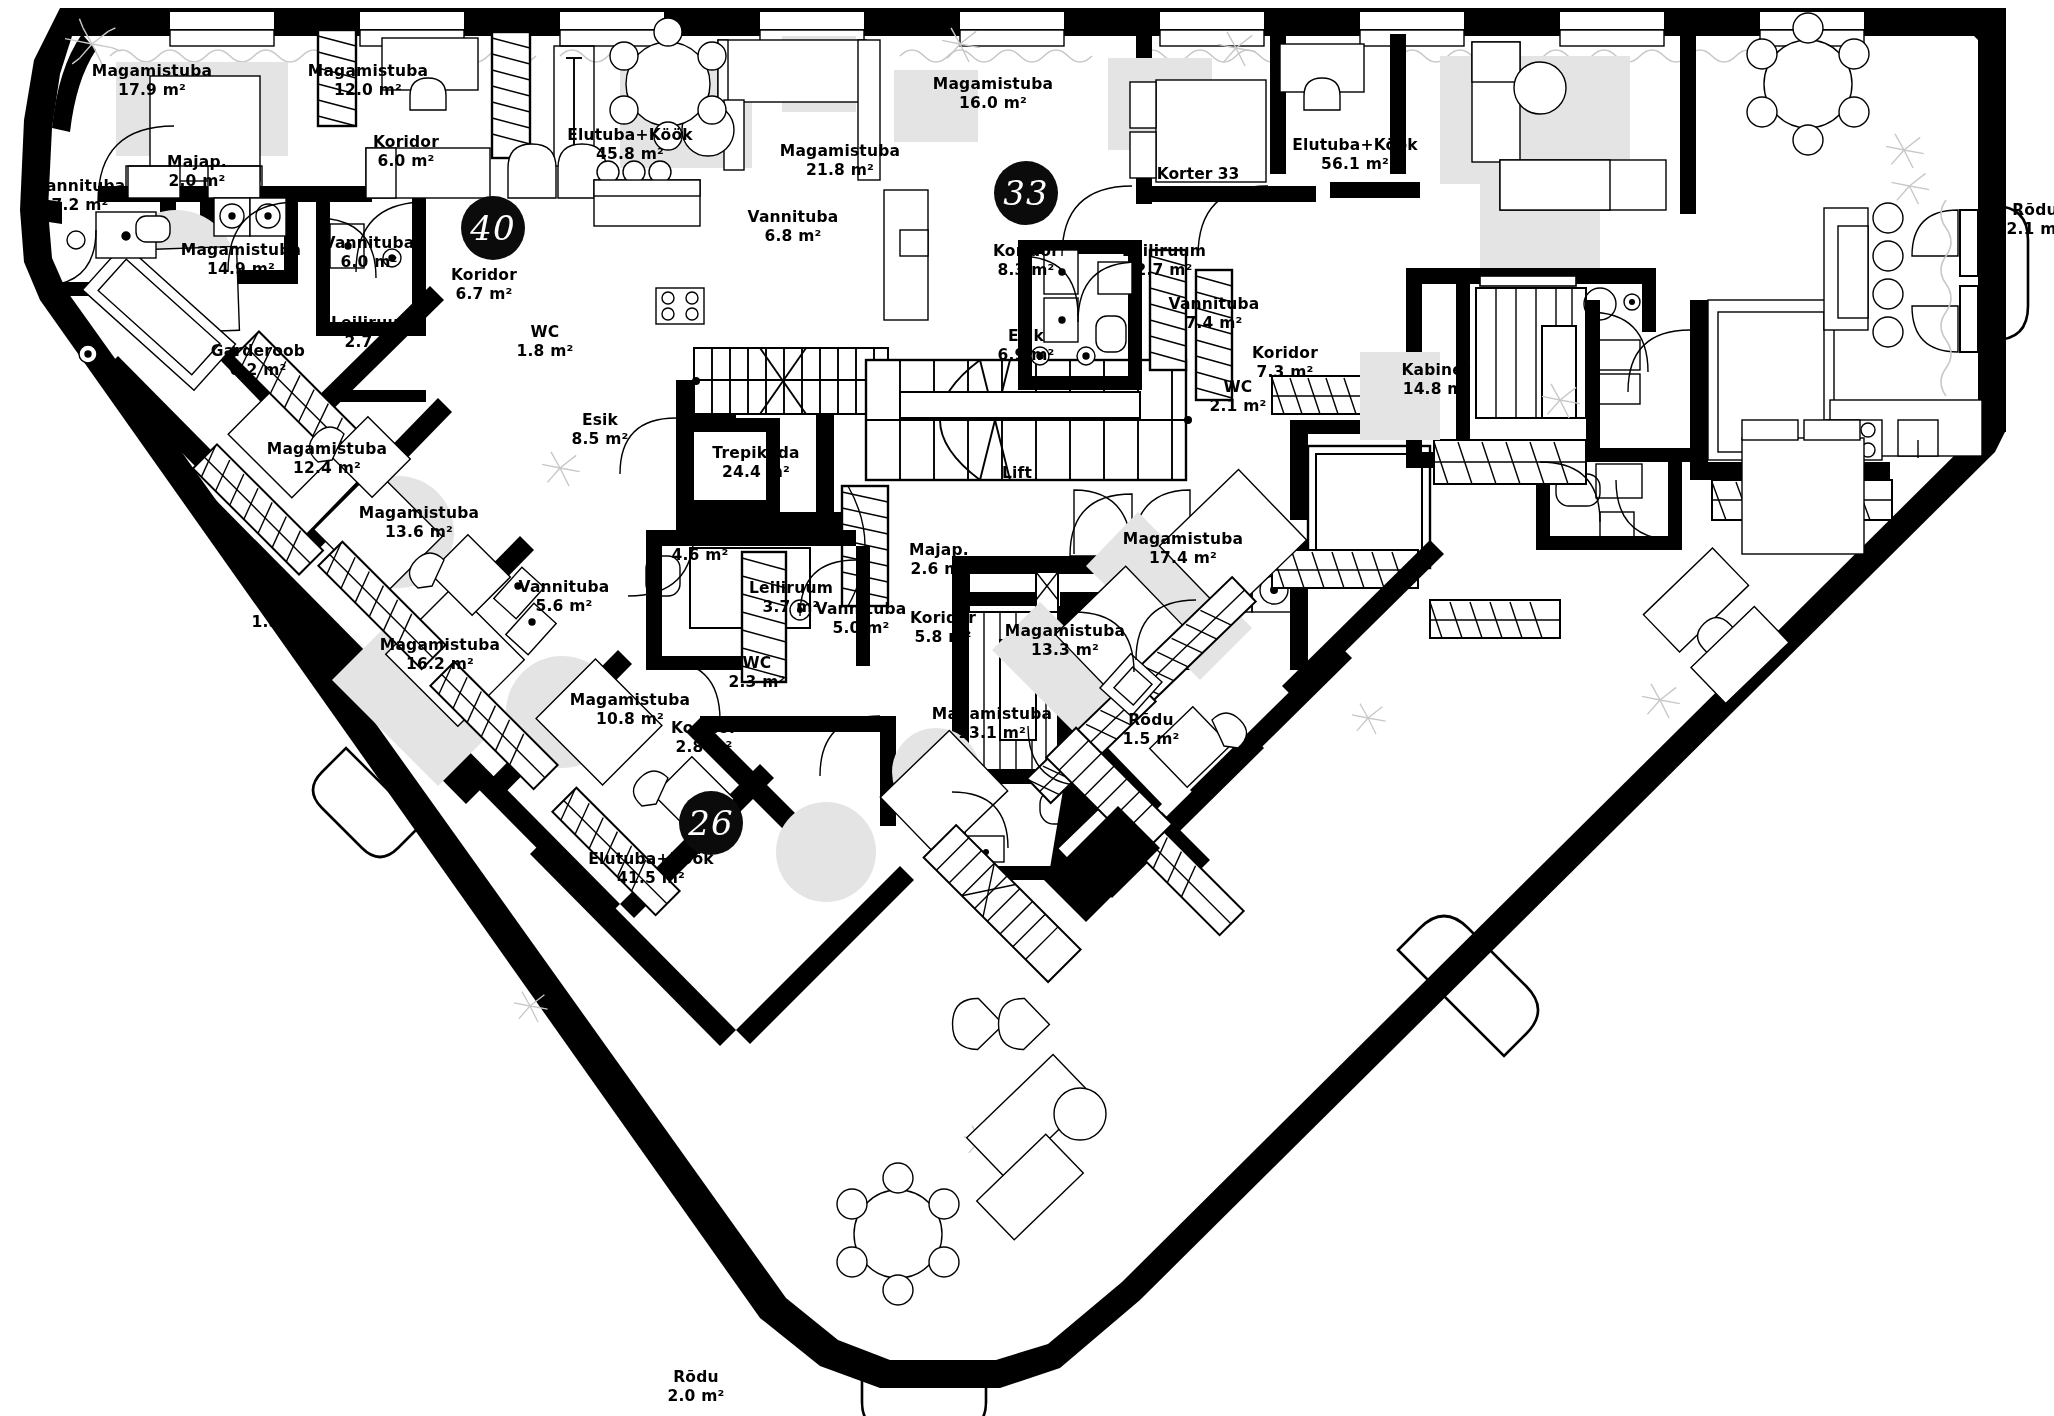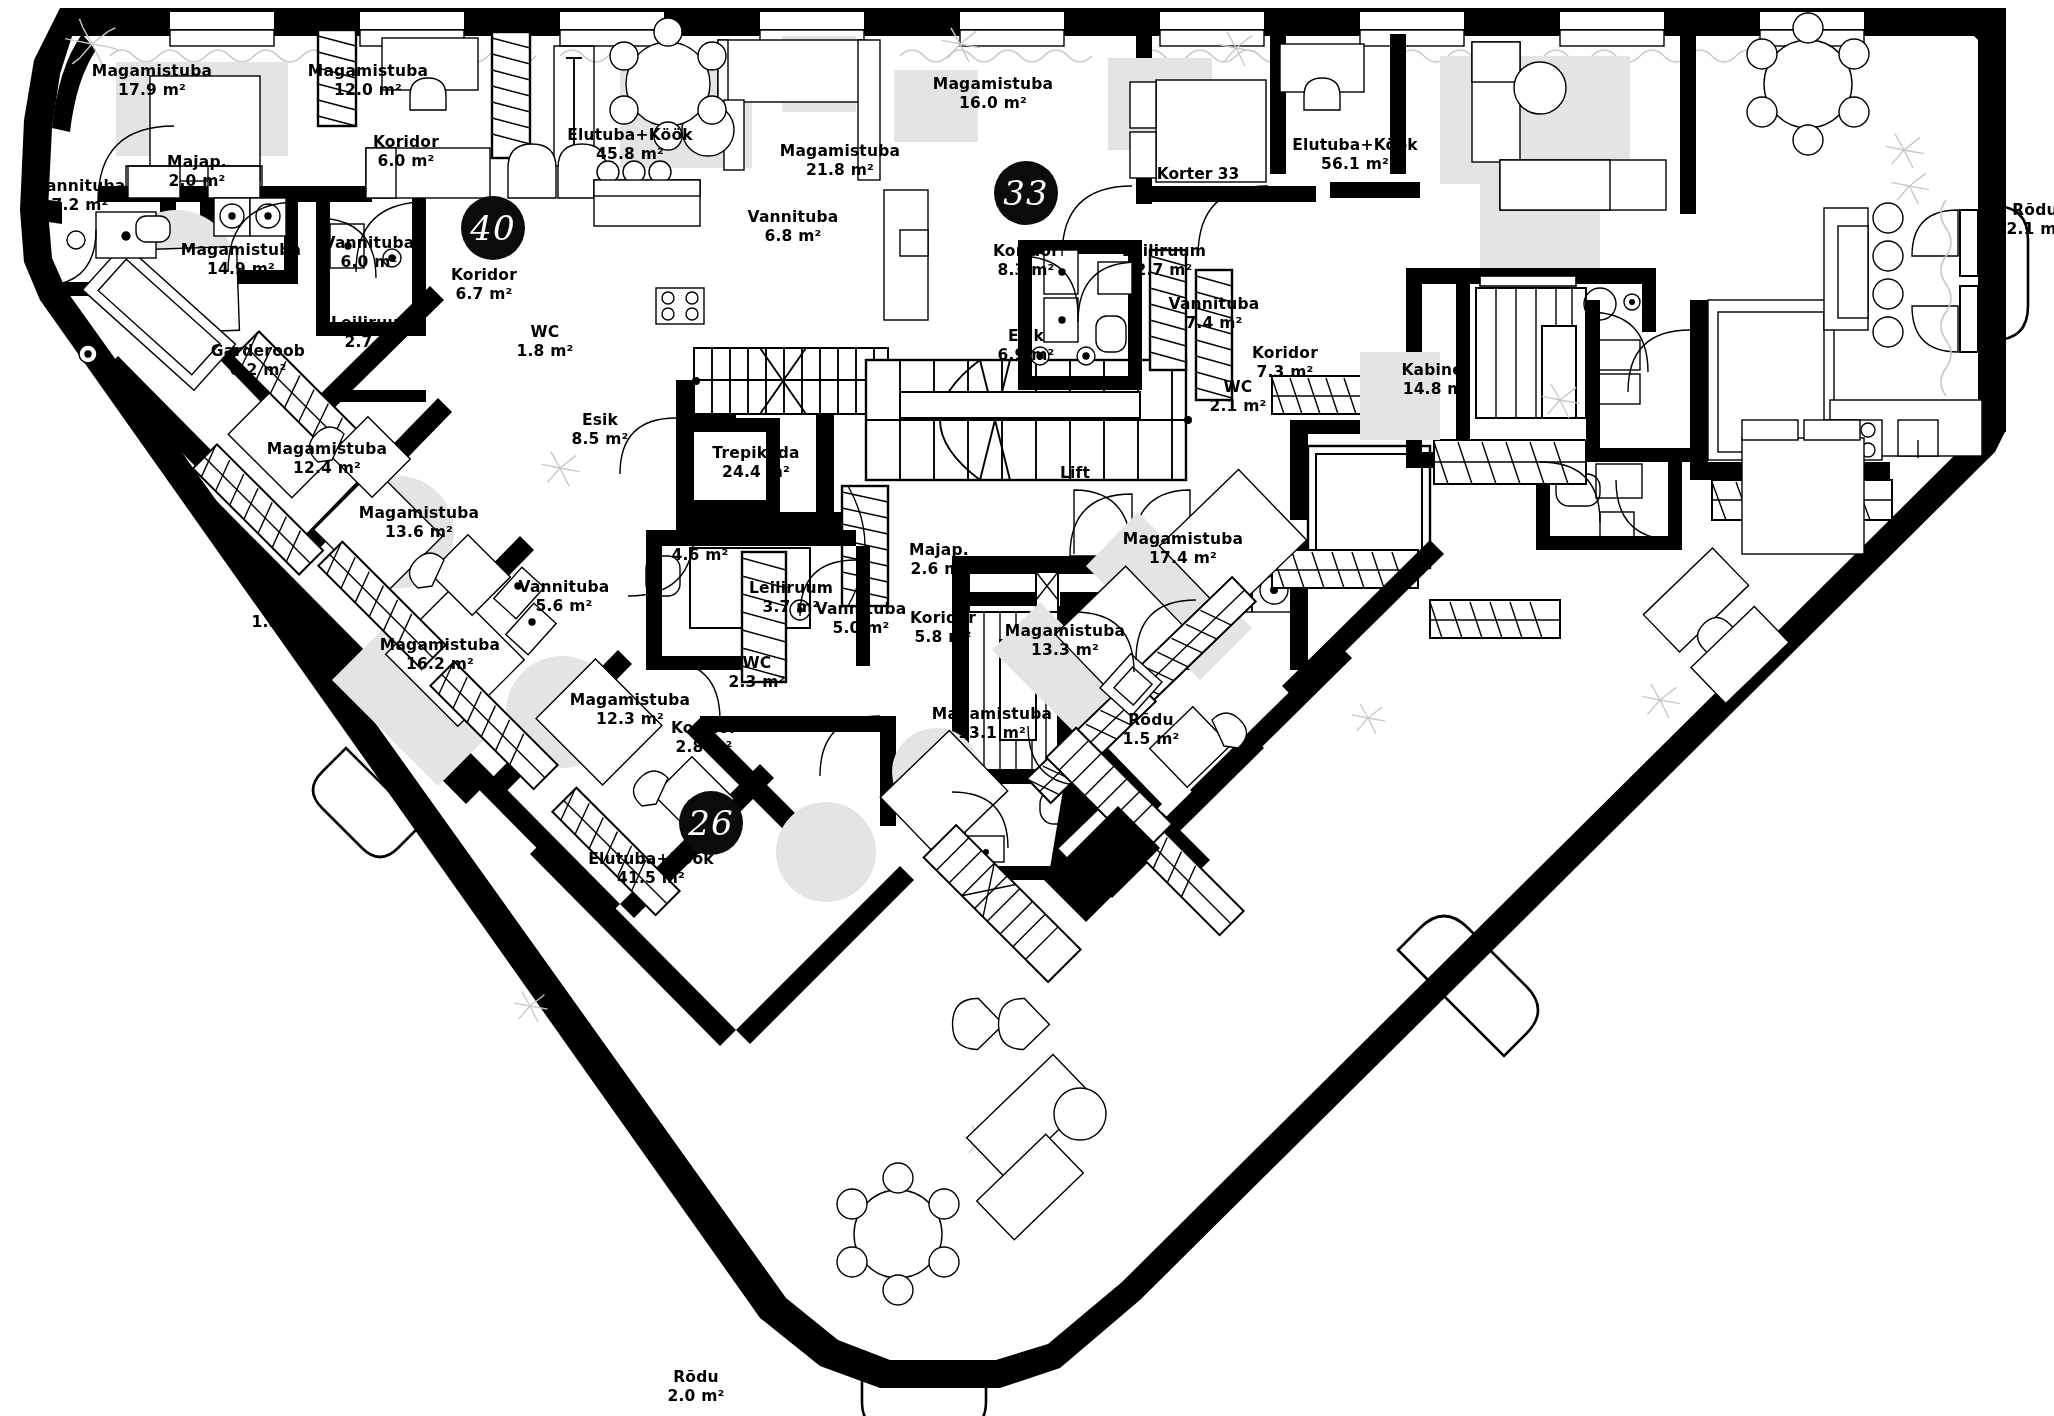--- a/index.html
+++ b/index.html
@@ -993,21 +993,21 @@
       <div class="lbl" style="left: 440px; top: 655px;">
         <span class="nm">Magamistuba</span>
         <span class="ar">16.2 m²</span>
       </div>
       <div class="lbl" style="left: 564px; top: 597px;">
         <span class="nm">Vannituba</span>
         <span class="ar">5.6 m²</span>
       </div>
       <div class="lbl" style="left: 630px; top: 710px;">
         <span class="nm">Magamistuba</span>
-        <span class="ar">12.3 m²</span>
+        <span class="ar">10.8 m²</span>
       </div>
       <div class="lbl" style="left: 704px; top: 738px;">
         <span class="nm">Koridor</span>
         <span class="ar">2.8 m²</span>
       </div>
       <div class="lbl" style="left: 651px; top: 869px;">
         <span class="nm">Elutuba+Köök</span>
         <span class="ar">41.5 m²</span>
       </div>
       <div class="lbl" style="left: 696px; top: 1387px;">
@@ -1099,21 +1099,21 @@
         <span class="ar">14.8 m²</span>
       </div>
       <div class="lbl" style="left: 1355px; top: 155px;">
         <span class="nm">Elutuba+Köök</span>
         <span class="ar">56.1 m²</span>
       </div>
       <div class="lbl" style="left: 2035px; top: 220px;">
         <span class="nm">Rõdu</span>
         <span class="ar">2.1 m²</span>
       </div>
-      <div class="lbl" style="left: 1075px; top: 473px; text-align: right;">
+      <div class="lbl" style="left: 1017px; top: 473px; text-align: right;">
         <span class="nm">Lift</span>
       </div>
       <div class="lbl" style="left: 1183px; top: 549px;">
         <span class="nm">Magamistuba</span>
         <span class="ar">17.4 m²</span>
       </div>
       <div class="lbl" style="left: 1065px; top: 641px;">
         <span class="nm">Magamistuba</span>
         <span class="ar">13.3 m²</span>
       </div>

